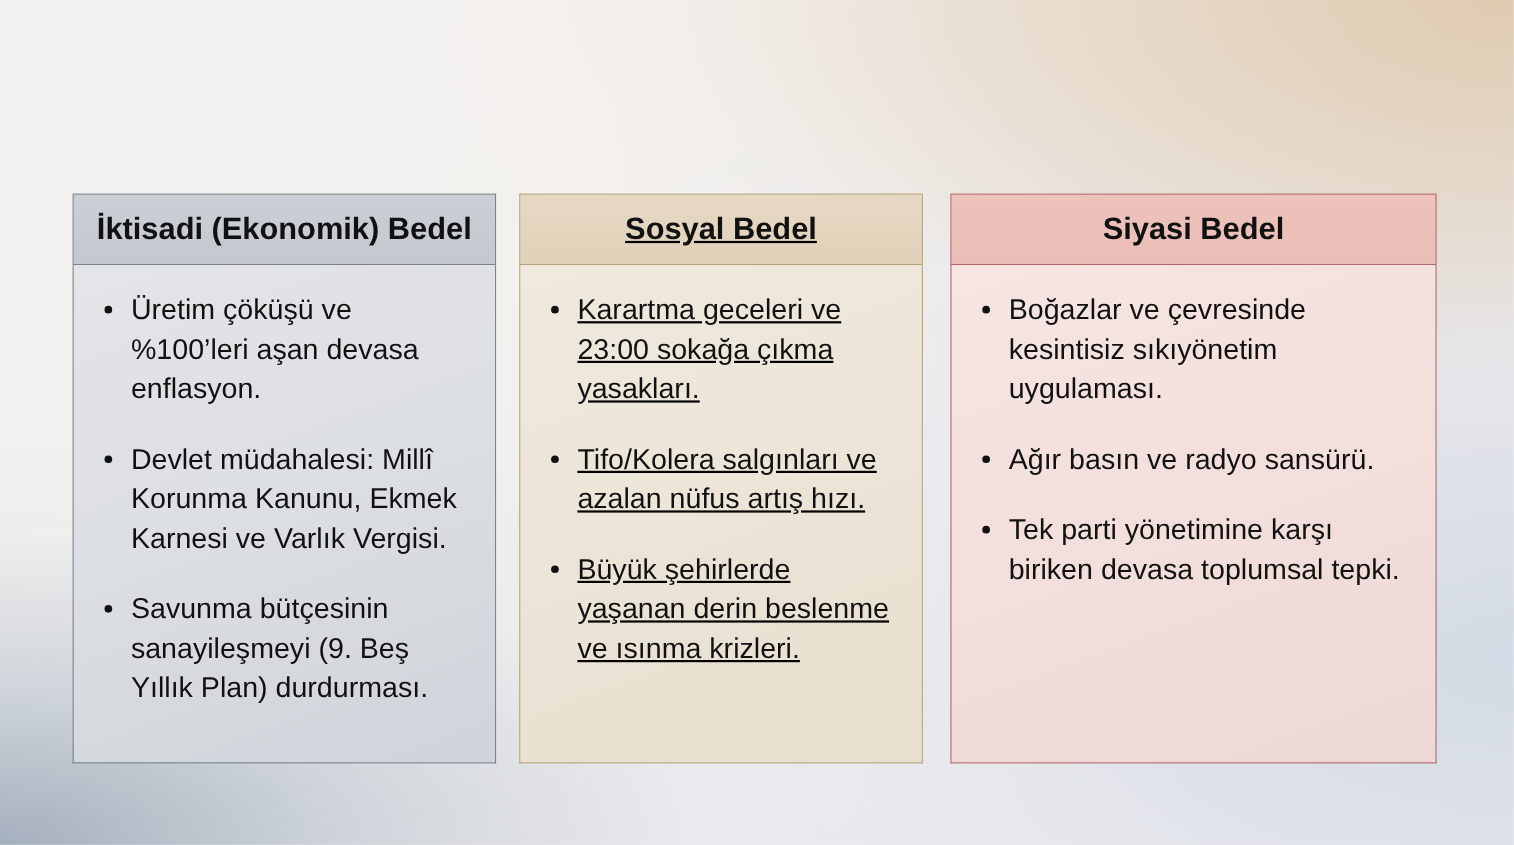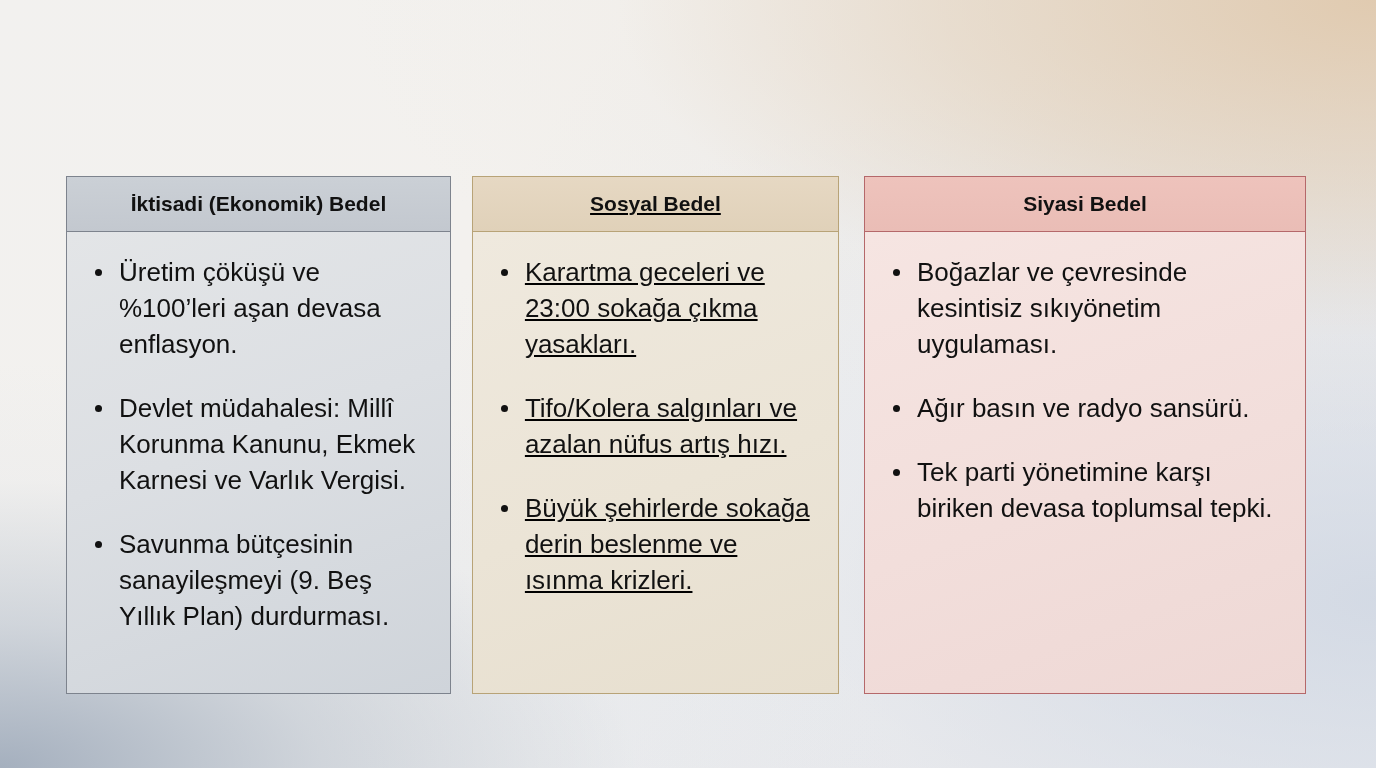--- a/index.html
+++ b/index.html
@@ -61,21 +61,21 @@
     display: flex;
     flex-direction: column;
   }
 
   .card-header {
     box-sizing: border-box;
     border: 1px solid;
     padding: 14px 10px 15px;
     text-align: center;
     font-weight: 700;
-    font-size: 21px;
+    font-size: 28px;
     line-height: 1.2;
     color: #111111;
     white-space: nowrap;
     overflow: hidden;
   }
 
   .card-body {
     box-sizing: border-box;
     flex: 1;
     border: 1px solid;
@@ -166,21 +166,21 @@
     </section>
 
     <div class="gap-a"></div>
 
     <section class="card card-social">
       <div class="card-header">Sosyal Bedel</div>
       <div class="card-body">
         <ul class="bullets">
           <li>Karartma geceleri ve 23:00 sokağa çıkma yasakları.</li>
           <li>Tifo/Kolera salgınları ve azalan nüfus artış hızı.</li>
-          <li>Büyük şehirlerde sokağa derin beslenme ve ısınma krizleri.</li>
+          <li>Büyük şehirlerde yaşanan derin beslenme ve ısınma krizleri.</li>
         </ul>
       </div>
     </section>
 
     <div class="gap-b"></div>
 
     <section class="card card-political">
       <div class="card-header">Siyasi Bedel</div>
       <div class="card-body">
         <ul class="bullets">

